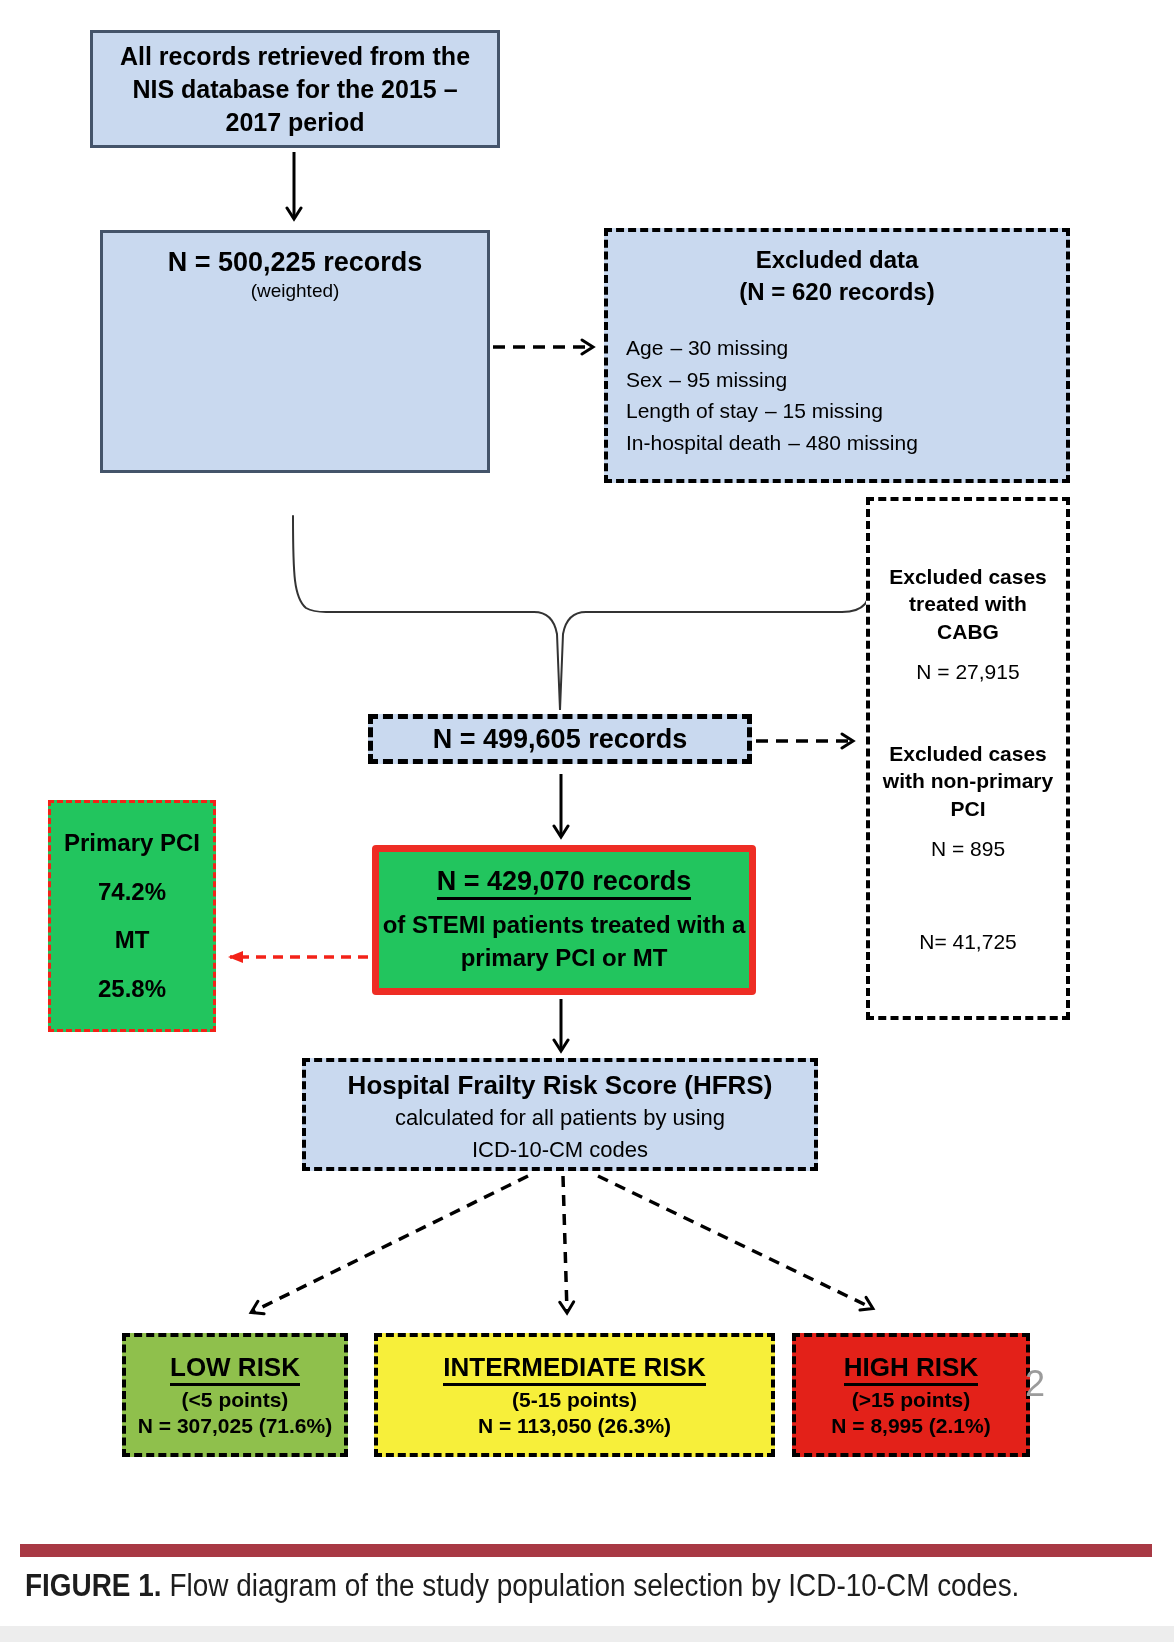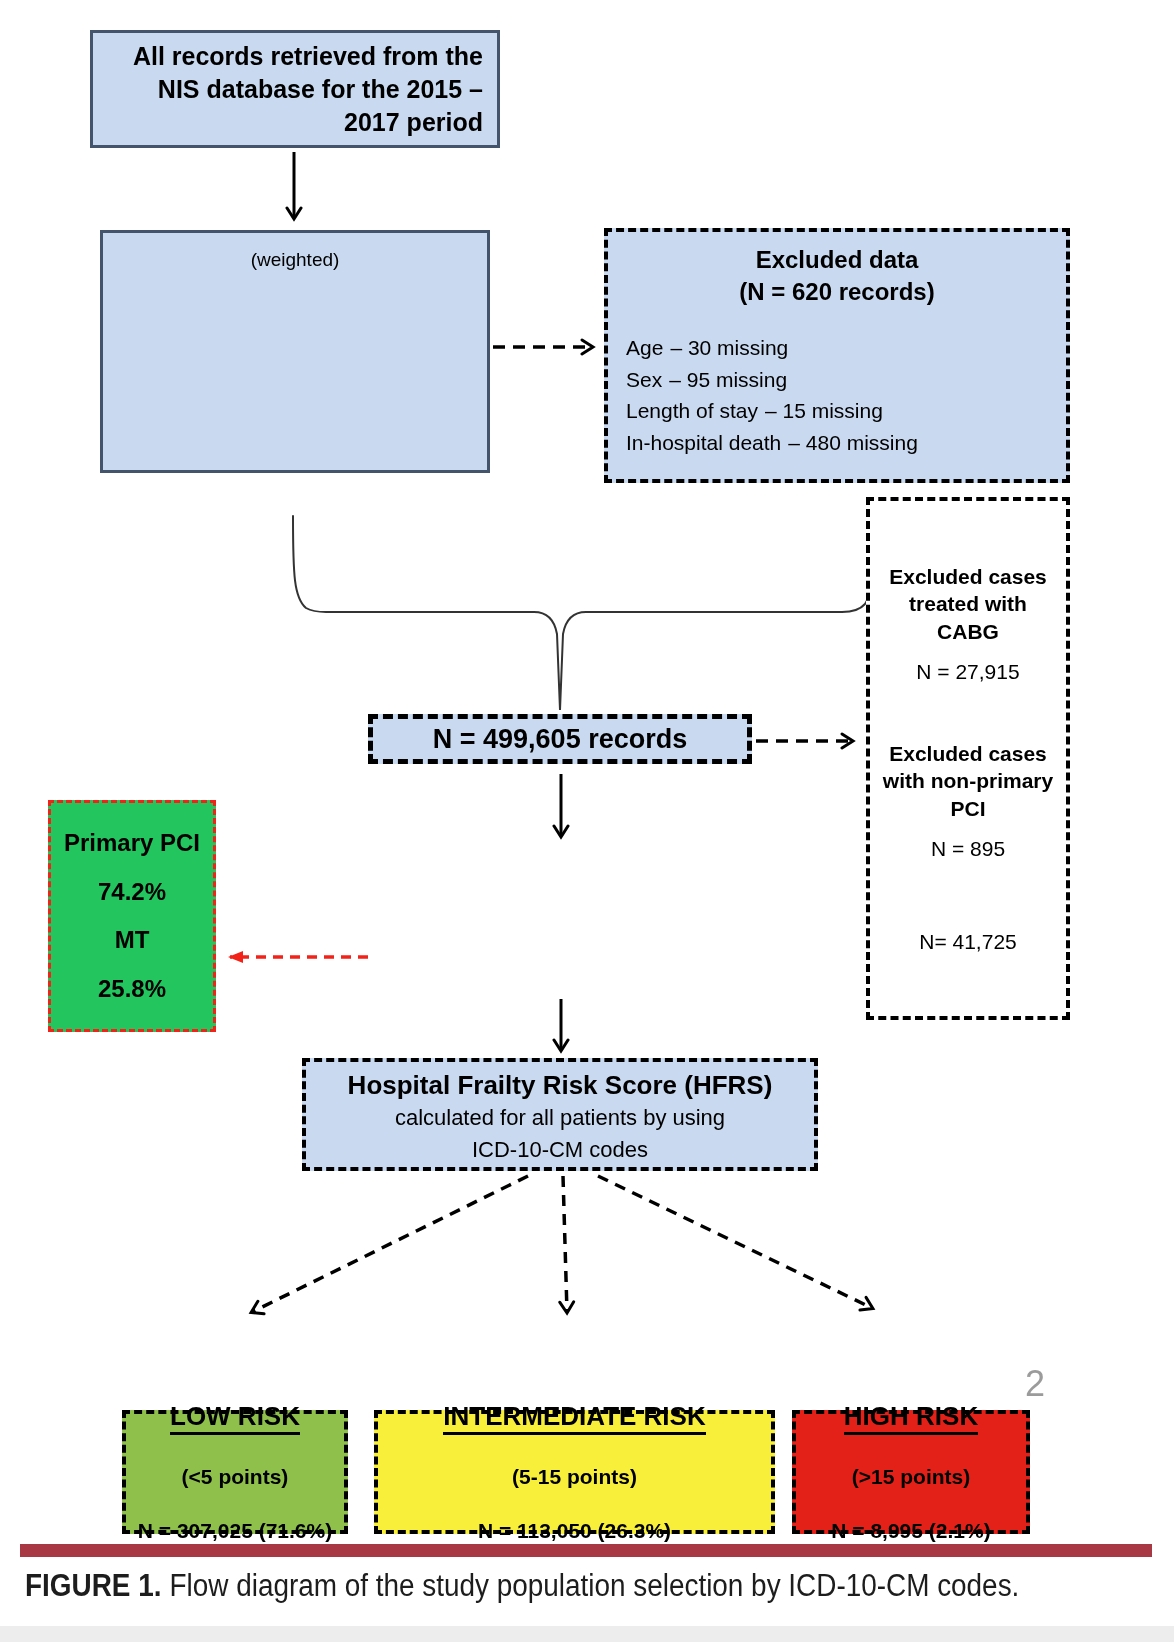--- a/index.html
+++ b/index.html
@@ -8,21 +8,21 @@
     font-family:"Liberation Sans", sans-serif;color:#000;overflow:hidden;
   }
   .node{position:absolute;box-sizing:border-box;text-align:center;}
   .blue{background:#c9d9ef;}
   .peach{background:#22c55e;}
   .solid-border{border:3px solid #44546a;}
   .dash-black{border:4px dashed #000;}
   .dash-black-thick{border:5px dashed #000;}
   .dash-red{border:3px dashed #f32218;}
   .b{font-weight:normal;}
-  .center-flex{display:flex;flex-direction:column;justify-content:center;align-items:center;text-align:right;}
+  .center-flex{display:flex;flex-direction:column;justify-content:center;align-items:center;}
 
   #top-box{left:90px;top:30px;width:410px;height:118px;font-size:25px;font-weight:bold;line-height:1.32;padding:6px 14px;}
   #records-box{left:100px;top:230px;width:390px;height:243px;padding:14px 10px;}
   #records-box .n{font-size:27px;font-weight:bold;}
   #records-box .note{font-size:19px;margin-top:2px;}
   #records-box .body{font-size:23px;font-weight:bold;line-height:1.42;margin-top:16px;}
 
   #excl-data-box{left:604px;top:228px;width:466px;height:255px;padding:14px 18px;}
   #excl-data-box .t1{font-size:24px;font-weight:bold;}
   #excl-data-box .t2{font-size:24px;font-weight:bold;margin-top:4px;}
@@ -41,21 +41,21 @@
   #red-box .n span{border-bottom:3px solid #000;padding-bottom:1px;}
   #red-box .body{font-size:24px;font-weight:bold;line-height:1.35;margin-top:12px;}
 
   #pci-box{left:48px;top:800px;width:168px;height:232px;display:flex;flex-direction:column;
     justify-content:space-evenly;font-size:24px;font-weight:bold;line-height:1.25;padding:6px 10px;}
 
   #hfrs-box{left:302px;top:1058px;width:516px;height:113px;padding:8px;}
   #hfrs-box .t{font-size:26px;font-weight:bold;}
   #hfrs-box .l{font-size:22px;line-height:1.3;margin-top:3px;}
 
-  .risk{top:1410px;height:124px;display:flex;flex-direction:column;justify-content:center;align-items:center;gap:28px;}
+  .risk{top:1333px;height:124px;display:flex;flex-direction:column;justify-content:center;align-items:center;}
   .risk .t{font-size:26px;font-weight:bold;}
   .risk .t span{border-bottom:3px solid #000;padding-bottom:1px;}
   .risk .p{font-size:21px;font-weight:bold;margin-top:5px;}
   .risk .n{font-size:21px;font-weight:bold;margin-top:2px;}
   #risk-low{left:122px;width:226px;}
   #risk-mid{left:374px;width:401px;}
   #risk-high{left:792px;width:238px;}
 
   #page-num{position:absolute;left:1025px;top:1363px;font-size:36px;color:#9b9b9b;}
 
@@ -101,20 +101,21 @@
     <line x1="528" y1="1176" x2="252" y2="1312" stroke="#000" stroke-width="3.5" stroke-dasharray="11 8" marker-end="url(#mOpen)"></line>
     <line x1="563" y1="1176" x2="567" y2="1312" stroke="#000" stroke-width="3.5" stroke-dasharray="11 8" marker-end="url(#mOpen)"></line>
     <line x1="598" y1="1176" x2="872" y2="1308" stroke="#000" stroke-width="3.5" stroke-dasharray="11 8" marker-end="url(#mOpen)"></line>
   </svg>
 
   <div class="node blue solid-border center-flex" id="top-box">
     <div>All records retrieved from the NIS database for the 2015 – 2017 period</div>
   </div>
 
   <div class="node blue solid-border" id="records-box">
+    <div class="n">N = 500,225 records</div>
     <div class="note">(weighted)</div>
   </div>
 
   <div class="node blue dash-black" id="excl-data-box">
     <div class="t1">Excluded data</div>
     <div class="t2">(N = 620 records)</div>
     <div class="list">
       <div><span class="b">Age</span><span class="v">– 30 missing</span></div>
       <div><span class="b">Sex</span><span class="v">– 95 missing</span></div>
       <div><span class="b">Length of stay</span><span class="v">– 15 missing</span></div>
@@ -133,20 +134,24 @@
     </div>
     <div class="sec">
       <div class="t">Excluded cases with non-primary PCI</div>
       <div class="n">N = 895</div>
     </div>
     <div class="sec">
       <div class="n">N= 41,725</div>
     </div>
   </div>
 
+  <div class="node peach center-flex" id="red-box">
+    <div class="n"><span>N = 429,070 records</span></div>
+    <div class="body">of STEMI patients treated with a primary PCI or MT</div>
+  </div>
 
   <div class="node peach dash-red" id="pci-box">
     <div>Primary PCI</div>
     <div>74.2%</div>
     <div>MT</div>
     <div>25.8%</div>
   </div>
 
   <div class="node blue dash-black" id="hfrs-box">
     <div class="t">Hospital Frailty Risk Score (HFRS)</div>

